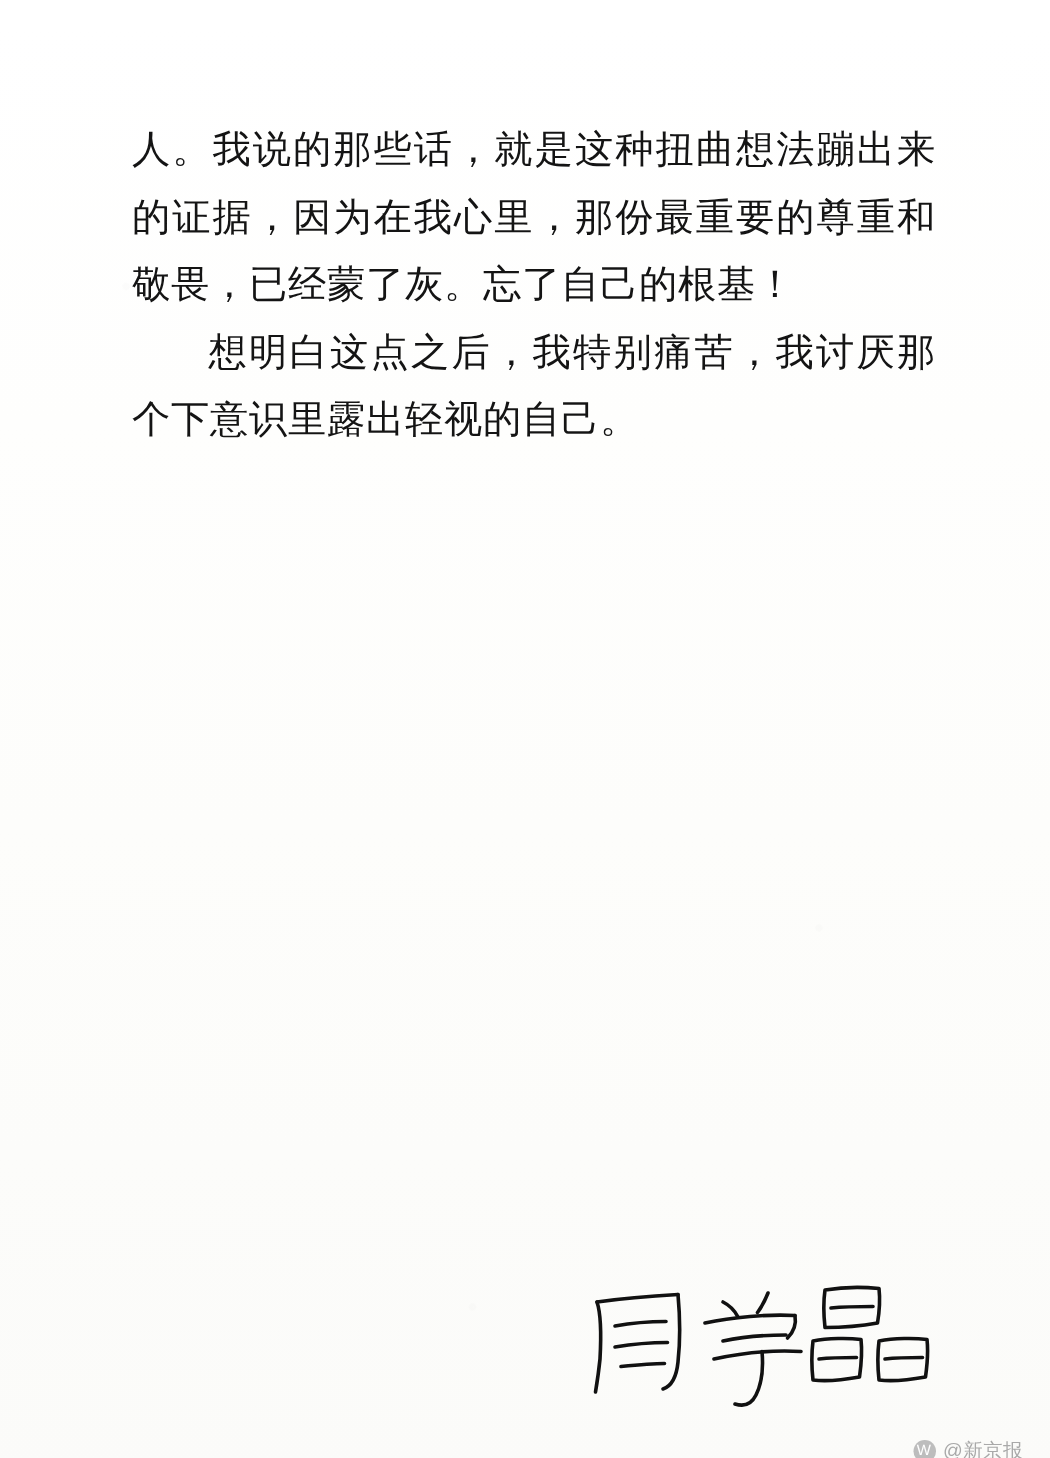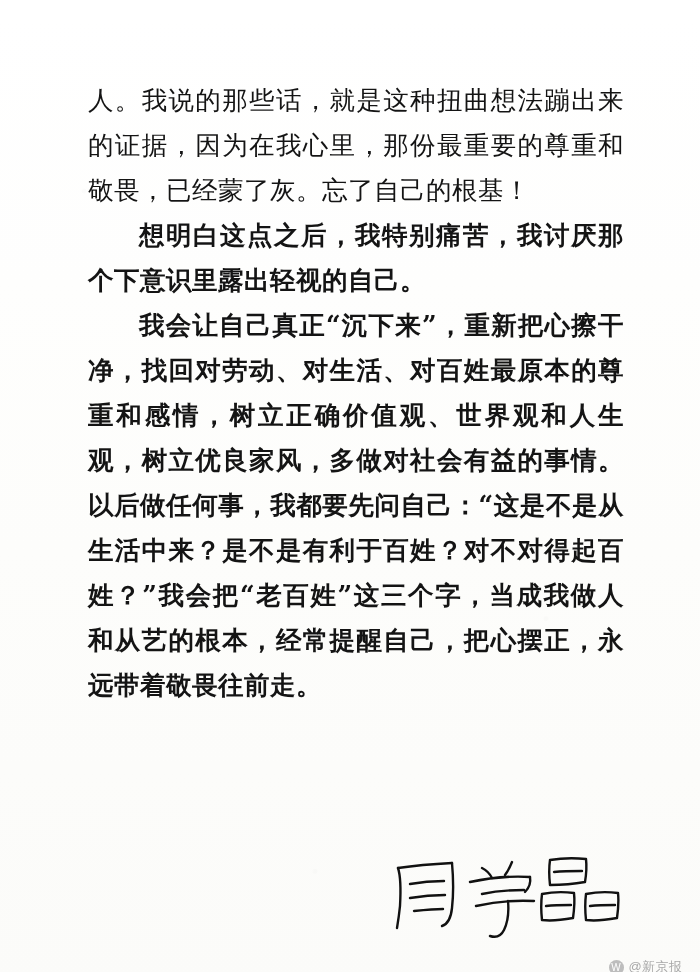--- a/index.html
+++ b/index.html
@@ -48,21 +48,20 @@
     text-align: justify;
     text-justify: inter-character;
   }
 
   .para {
     margin: 0 0 0 0;
     text-indent: 0;
   }
   .para.indent {
     text-indent: 2em;
-    font-weight: bold;
   }
 
   .signature-wrap {
     position: absolute;
     left: 390px;
     top: 838px;
     width: 230px;
     height: 90px;
   }
   .signature-wrap svg {
@@ -95,21 +94,20 @@
 </style>
 </head>
 <body>
 
 <div class="page">
   <div class="paper-texture"></div>
 
   <div class="letter-body">
     <p class="para">人。我说的那些话，就是这种扭曲想法蹦出来的证据，因为在我心里，那份最重要的尊重和敬畏，已经蒙了灰。忘了自己的根基！</p>
     <p class="para indent">想明白这点之后，我特别痛苦，我讨厌那个下意识里露出轻视的自己。</p>
-    <p class="para indent">我会让自己真正“沉下来”，重新把心擦干净，找回对劳动、对生活、对百姓最原本的尊重和感情，树立正确价值观、世界观和人生观，树立优良家风，多做对社会有益的事情。以后做任何事，我都要先问自己：“这是不是从生活中来？是不是有利于百姓？对不对得起百姓？”我会把“老百姓”这三个字，当成我做人和从艺的根本，经常提醒自己，把心摆正，永远带着敬畏往前走。</p>
   </div>
 
   <div class="signature-wrap">
     <svg width="230" height="90" viewBox="0 0 230 90" fill="none" xmlns="http://www.w3.org/2000/svg">
       <g stroke="#111111" stroke-width="2.4" stroke-linecap="round" stroke-linejoin="round" fill="none">
 
         <path d="M8 14 C10 20 11 34 10 52 C9 62 8 68 7 74"></path>
         <path d="M8 14 C22 12 44 10 62 9"></path>
         <path d="M62 9 C63 20 64 36 62 54 C61 64 58 70 52 72"></path>
         <path d="M20 30 C31 28 44 27 54 27"></path>

